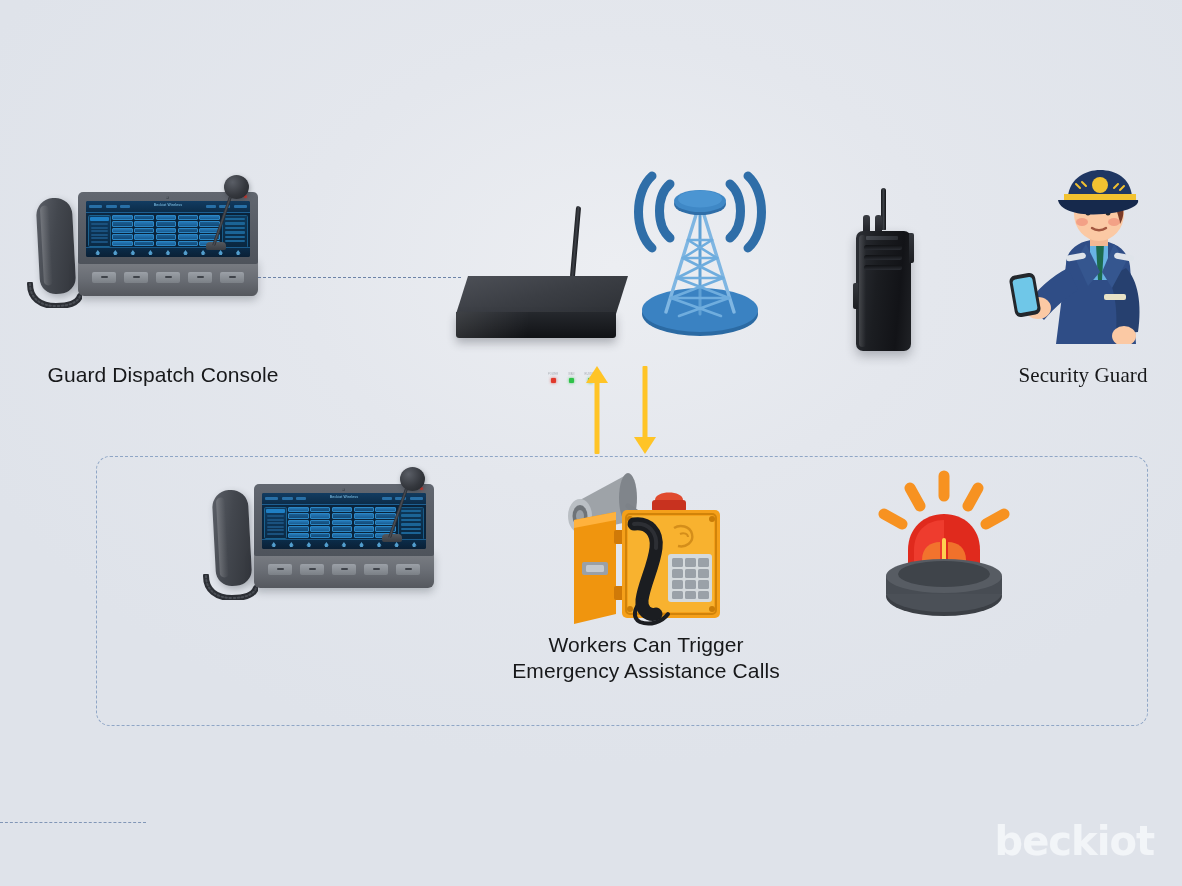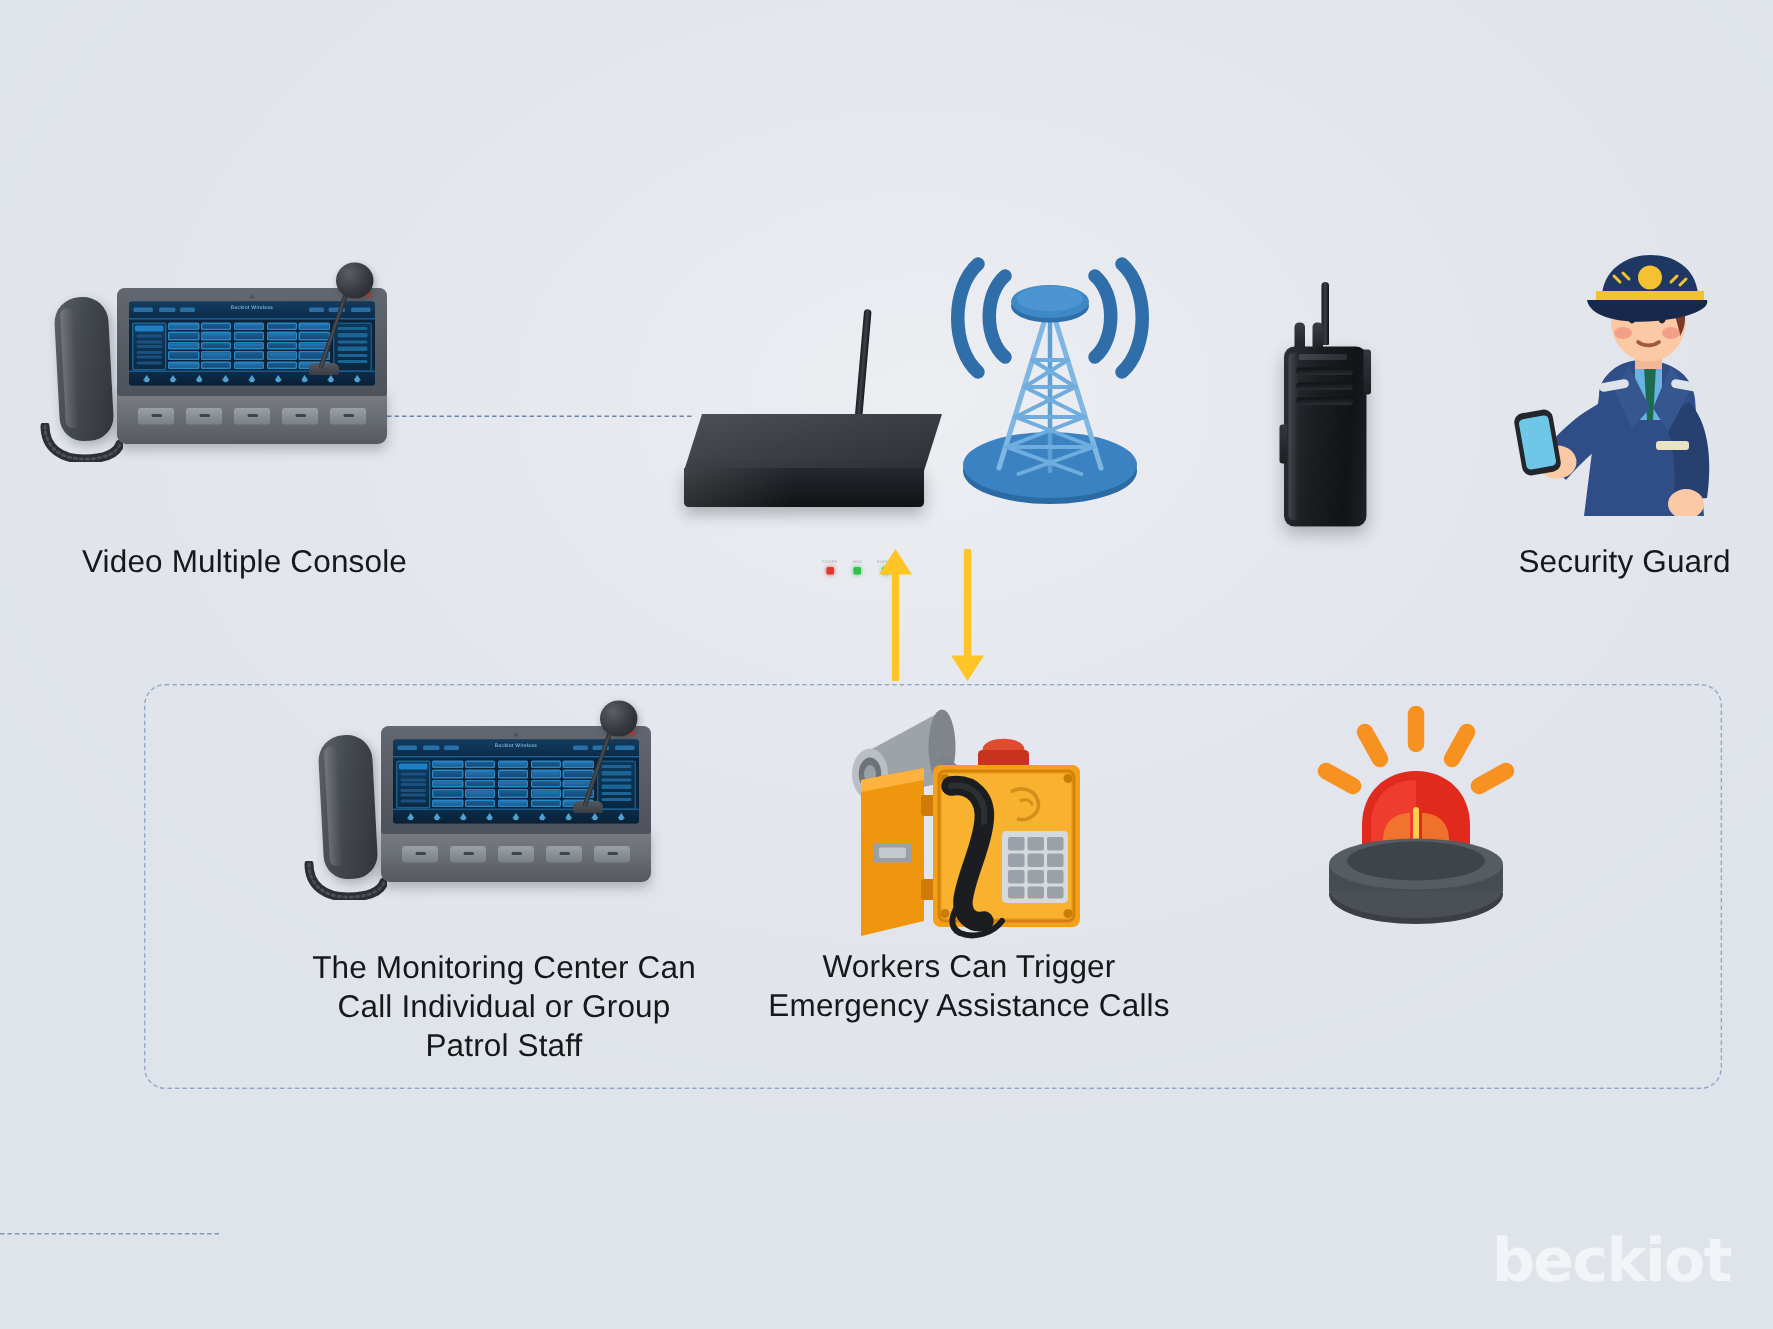--- a/index.html
+++ b/index.html
@@ -469,21 +469,21 @@
           <i></i>
           <i></i>
           <i></i>
           <i></i>
       </div>
     </div>
     <div class="mic-base"></div>
     <div class="mic-stem"></div>
     <div class="mic-head"></div>
   </div>
-  <div class="caption" style="left:22px; top:362px; width:282px;">Video Multiple Console</div>
+  <div class="caption" style="left:22px; top:362px; width:282px;">Guard Dispatch Console</div>
 
   <div class="gateway" style="left:456px; top:258px; width:176px; height:84px;">
     <div class="antenna"></div>
     <div class="top"></div>
     <div class="front">
       <div class="leds">
         <div class="l">
             <b>POWER</b>
             <i class="red"></i>
           </div>
@@ -605,21 +605,21 @@
       <path d="M110 16 L106 20 M116 18 L112 22" stroke="#f2c230" stroke-width="2" stroke-linecap="round"></path>
 
       <ellipse cx="30" cy="140" rx="13" ry="11" fill="#fbc9a4"></ellipse>
 
       <rect x="4" y="106" width="26" height="42" rx="6" fill="#23272c" transform="rotate(-10 17 127)"></rect>
       <rect x="7" y="110" width="20" height="34" rx="3" fill="#6fc7e8" transform="rotate(-10 17 127)"></rect>
 
       <ellipse cx="116" cy="168" rx="12" ry="10" fill="#fbc9a4"></ellipse>
     </svg>
   </div>
-  <div class="caption" style="left:988px; top:362px; width:190px;">Security Guard</div>
+  <div class="caption" style="left:988px; top:362px; width:190px;font-family:Liberation Serif, serif;">Security Guard</div>
 
   <div class="arrow up" style="left:586px; top:366px; width:22px; height:88px;">
     <div class="head"></div>
       <div class="shaft"></div>
   </div>
   <div class="arrow down" style="left:634px; top:366px; width:22px; height:88px;">
     <div class="shaft"></div>
       <div class="head"></div>
   </div>
 
@@ -705,23 +705,20 @@
           <i></i>
           <i></i>
           <i></i>
           <i></i>
       </div>
     </div>
     <div class="mic-base"></div>
     <div class="mic-stem"></div>
     <div class="mic-head"></div>
   </div>
-  <div class="caption" style="left:166px; top:633px; width:340px;">The Monitoring Center Can
-Call Individual or Group
-Patrol Staff</div>
 
   <div class="indphone" style="left:556px; top:462px; width:180px; height:166px;">
     <svg width="180" height="166" viewBox="0 0 180 166">
 
       <g>
         <path d="M24 38 L72 12 L72 60 L24 70 Z" fill="#9ea3a8"></path>
         <ellipse cx="24" cy="54" rx="12" ry="17" fill="#babfc4"></ellipse>
         <ellipse cx="72" cy="36" rx="9" ry="25" fill="#80858b"></ellipse>
         <ellipse cx="24" cy="54" rx="7.5" ry="11" fill="#6e7378"></ellipse>
         <ellipse cx="24" cy="54" rx="4" ry="6" fill="#9aa0a6"></ellipse>

